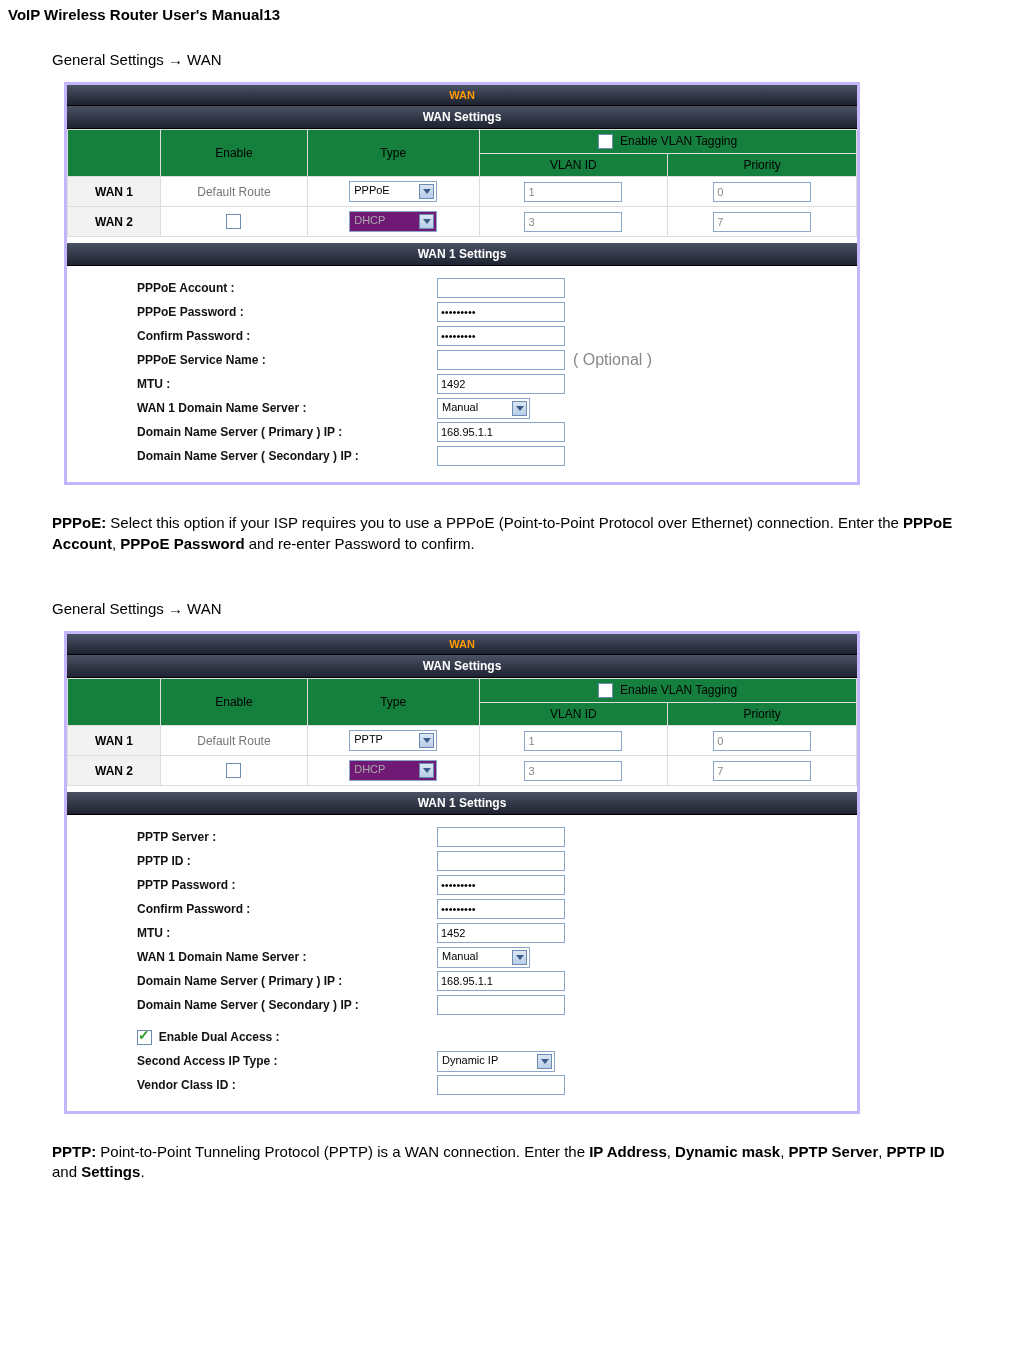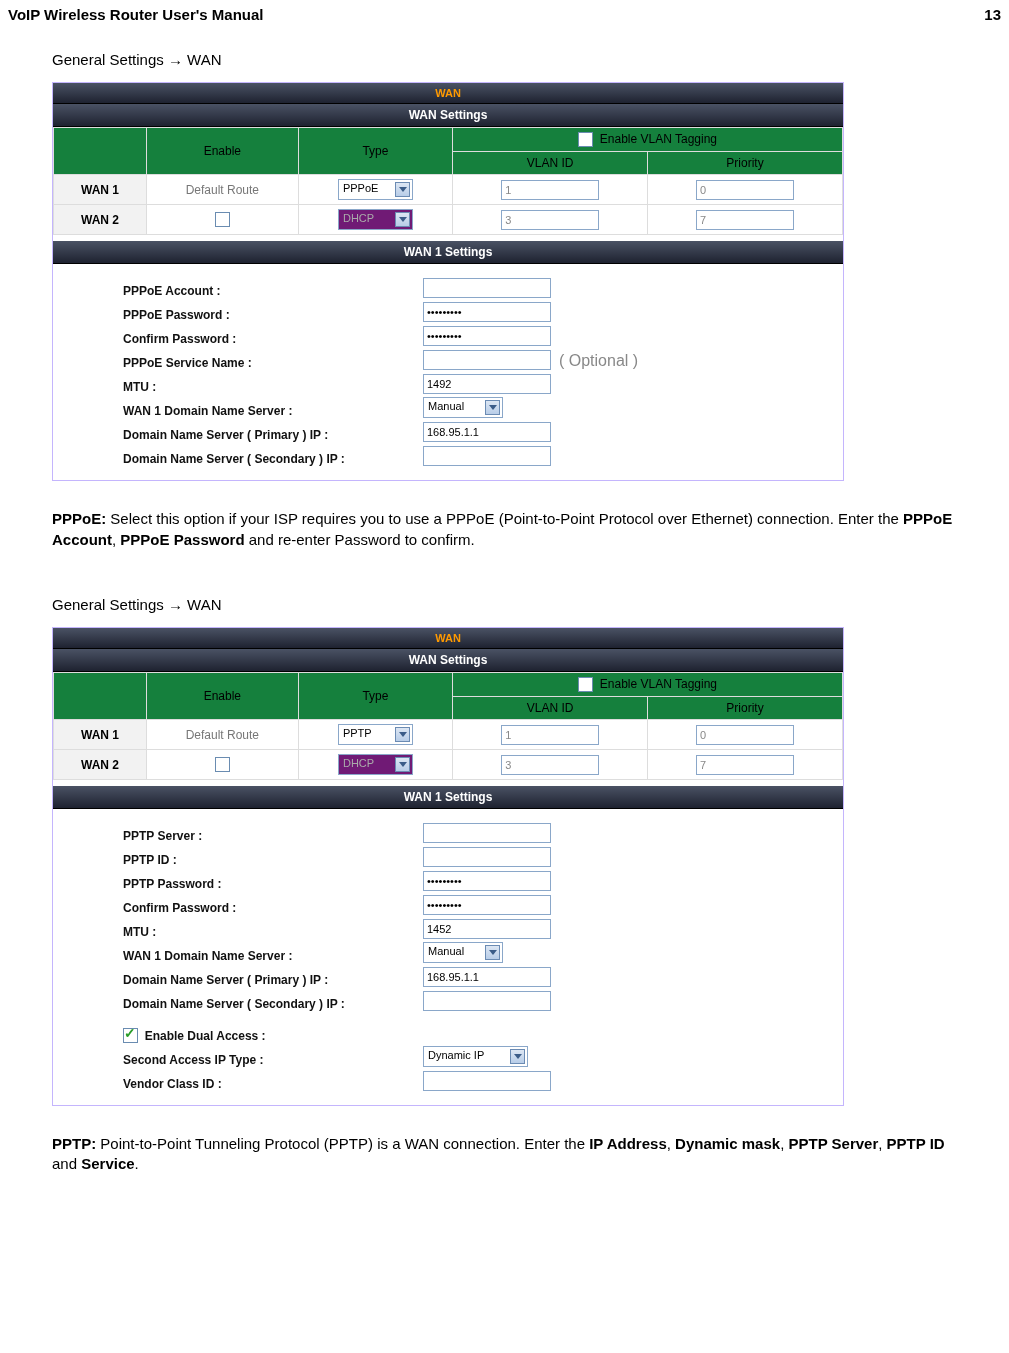--- a/index.html
+++ b/index.html
@@ -1,35 +1,35 @@
 <!DOCTYPE html>
 <html><head>
 <meta charset="utf-8">
 <style>
 body{font-family:Arial,Helvetica,sans-serif;font-size:15px;color:#000;margin:0;padding:0;width:1009px}
 .page{padding:6px 0 20px 0}
-.hdr{display:flex;justify-content:space-between;font-weight:bold;padding:0 8px}
+.hdr{display:flex;justify-content:flex-start;font-weight:bold;padding:0 8px}
 .section{padding:0 52px;margin-top:28px}
 .bc{margin-bottom:14px}
-.panel{border:1px solid #c4b5fd;width:790px;margin:0 0 14px 0}
+.panel{border:3px solid #c4b5fd;width:790px;margin:0 0 14px 12px}
 .bar{background:linear-gradient(#4a5264,#1e2230);color:#fff;text-align:center;font-weight:bold;font-size:12px;padding:4px 0;border-bottom:1px solid #000}
 .bar.top{color:#ff9a00;font-size:11px}
 .tbl{width:100%;border-collapse:collapse;font-size:12px}
 .tbl td,.tbl th{border:1px solid #ddd;padding:4px 6px;text-align:center}
 .tbl th{background:#15803d;font-weight:normal}
 .rowlabel{background:#f2f2f2;font-weight:bold;width:80px}
 .inp{width:90px;height:16px;border:1px solid #8aa7c9;font-size:11px;padding:1px 3px;color:#888}
-.sel{height:19px;border:1px solid #8aa7c9;font-size:11px;background:#fff;color:#000;padding-right:14px;position:relative;display:inline-block;min-width:55px;text-align:left;line-height:17px;padding-left:4px}
+.sel{height:19px;border:1px solid #8aa7c9;font-size:11px;background:#fff;color:#000;padding-right:27px;position:relative;display:inline-block;min-width:55px;text-align:left;line-height:17px;padding-left:4px}
 .sel::after{content:"";position:absolute;right:2px;top:2px;width:13px;height:13px;background:linear-gradient(#dce6f3,#b8cde8);border:1px solid #6b8bb3}
 .sel::before{content:"";position:absolute;right:5px;top:7px;border-left:4px solid transparent;border-right:4px solid transparent;border-top:5px solid #3b5c88;z-index:2}
 .sel.disabled{color:#aaa;background:#701a75}
 .cb{width:13px;height:13px;border:1px solid #6a8cb1;display:inline-block;vertical-align:middle;background:#fff}
 .cb.checked::after{content:"✓";color:#2a9d2a;font-weight:bold;display:block;line-height:11px;font-size:14px;margin-top:-1px}
 .form{padding:10px 12px 14px 70px}
-.frow{display:flex;align-items:flex-end;height:24px;font-size:12px}
+.frow{display:flex;align-items:center;height:24px;font-size:12px}
 .flabel{width:300px;font-weight:bold;color:#111}
 .finp{width:120px;height:16px;border:1px solid #8aa7c9;font-size:11px;padding:1px 3px;font-family:Arial}
 .opt{color:#888;font-size:16px;margin-left:8px}
 .desc{margin-top:28px;line-height:1.35}
 .gap{height:8px}
 </style>
 </head>
 <body>
 
 <div class="page">
@@ -190,17 +190,17 @@
             <span class="sel" style="min-width:85px">Dynamic IP</span>
           </div>
       <div class="frow">
             <div class="flabel">Vendor Class ID :</div>
             <input class="finp" value="" style="">
           </div>
     </div>
   </div>
 
   <div class="desc">
-    <b>PPTP: </b><span>Point-to-Point Tunneling Protocol (PPTP) is a WAN connection. Enter the </span><b>IP Address</b><span>, </span><b>Dynamic mask</b><span>, </span><b>PPTP Server</b><span>, </span><b>PPTP ID</b><span> and </span><b>Service</b><span>.</span>
+    <b>PPTP: </b><span>Point-to-Point Tunneling Protocol (PPTP) is a WAN connection. Enter the </span><b>IP Address</b><span>, </span><b>Dynamic mask</b><span>, </span><b>PPTP Server</b><span>, </span><b>PPTP ID</b><span> and </span><b>Settings</b><span>.</span>
   </div>
 </div>
 
 </div>
 
 </body></html>

